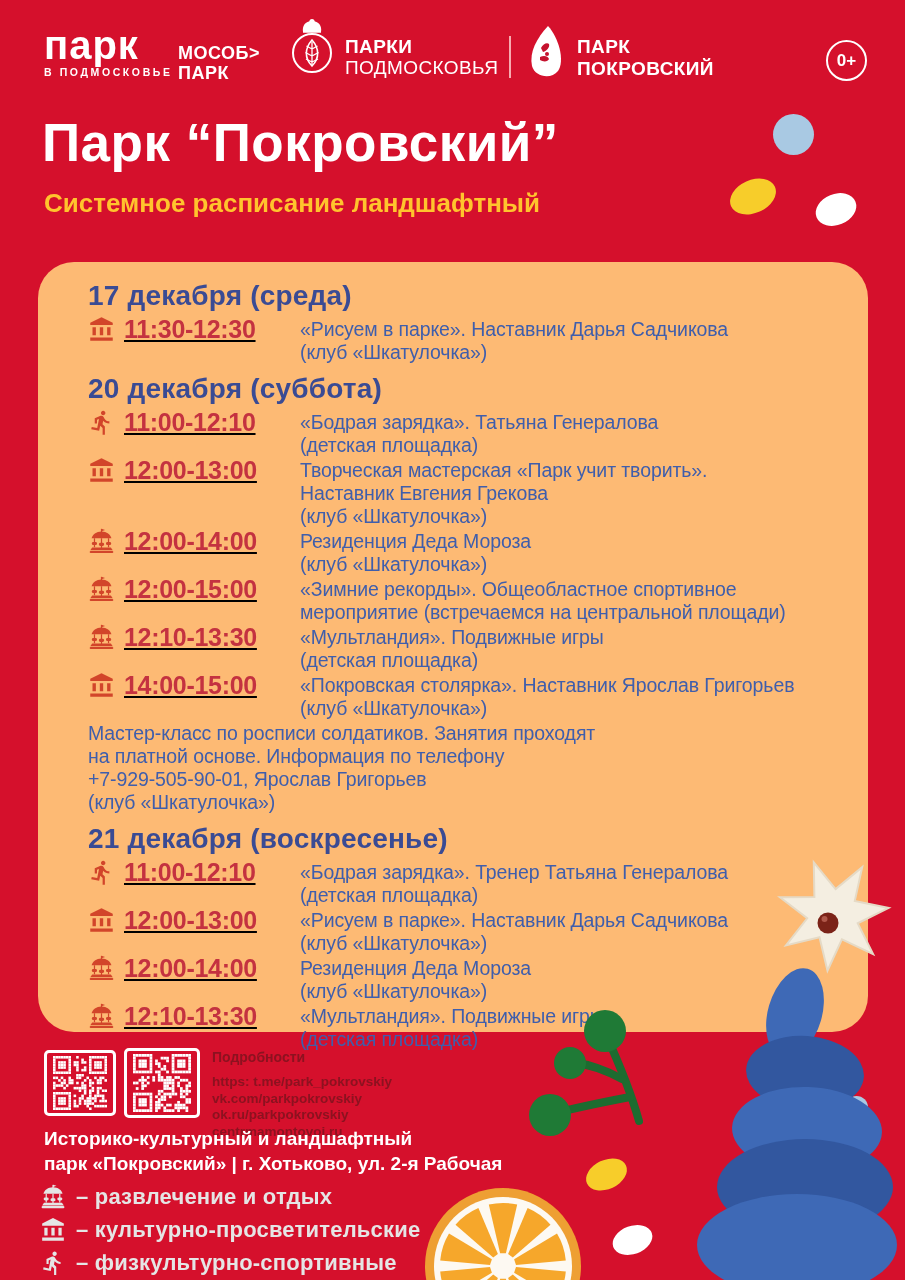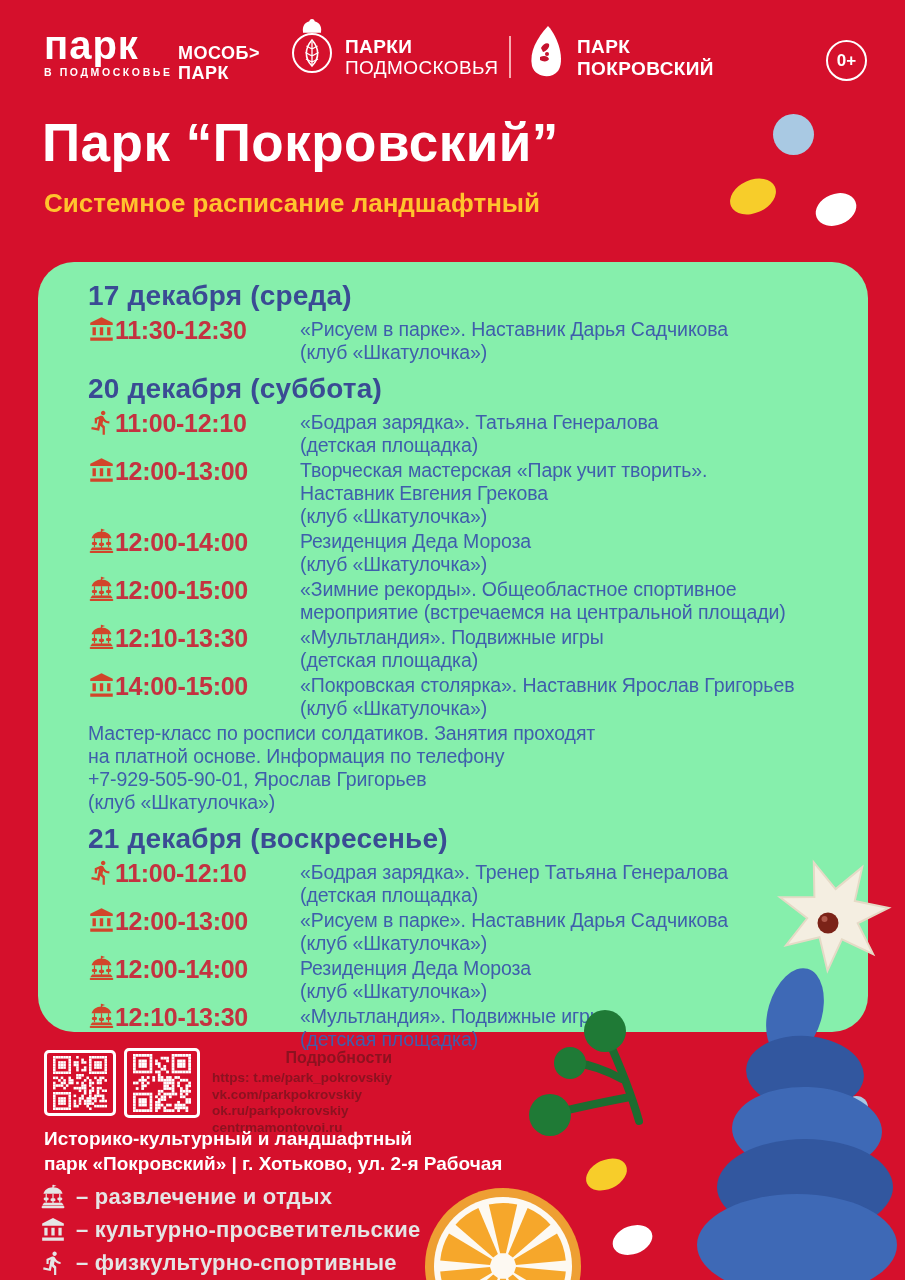--- a/index.html
+++ b/index.html
@@ -29,37 +29,37 @@
   .subtitle{left:44px;top:188px;color:#FFC42D;font-size:26px;font-weight:700;}
   
   .dot{border-radius:50%;}
   .dot-blue{left:773px;top:114px;width:41px;height:41px;background:#A9C9E3;}
   .dot-yellow{left:729px;top:180px;width:48px;height:33px;background:#F7CD2A;transform:rotate(-24deg);}
   .dot-white{left:815px;top:194px;width:42px;height:31px;background:#fff;transform:rotate(-22deg);}
   .dot-blue-sm{left:845px;top:1096px;width:23px;height:23px;background:#A9C9E3;z-index:3;}
   .dot-yellow2{left:585px;top:1160px;width:43px;height:29px;background:#F7CD2A;transform:rotate(-25deg);z-index:4;}
   .dot-white2{left:612px;top:1226px;width:41px;height:28px;background:#fff;transform:rotate(-20deg);z-index:4;}
   
-  .card{left:38px;top:262px;width:830px;height:770px;background:#86efac;border-radius:36px;
+  .card{left:38px;top:262px;width:830px;height:770px;background:#fdba74;border-radius:36px;
         box-sizing:border-box;padding:16px 38px 0 50px;z-index:2;}
   .date-heading{color:#3A4B94;font-size:28px;font-weight:800;line-height:32px;margin:9px 0 6px;letter-spacing:.2px;}
   .date-heading:first-child{margin-top:2px;}
   .event{display:flex;align-items:flex-start;margin-bottom:2px;}
-  .timecol{width:212px;flex:none;display:flex;align-items:center;gap:0;}
+  .timecol{width:212px;flex:none;display:flex;align-items:flex-start;gap:9px;text-decoration:underline;}
   .evicon{width:27px;height:27px;flex:none;color:#D2452A;margin-top:-2px;}
   .evicon svg{width:100%;height:100%;display:block;}
   .time{font-size:25px;font-weight:800;color:#C43240;letter-spacing:-.3px;white-space:nowrap;line-height:23px;}
   .desc{flex:1;color:#3F5EAC;font-size:19.5px;line-height:23px;letter-spacing:-.1px;}
   
   .qr{z-index:1;border:3px solid #fff;border-radius:5px;padding:3px;background:transparent;}
   .qr svg{display:block;width:100%;height:100%;fill:#fff;}
   .qr1{left:44px;top:1050px;width:60px;height:54px;}
   .qr2{left:124px;top:1048px;width:64px;height:58px;}
   .details{left:212px;top:1049px;color:#8C1220;font-weight:700;}
-  .det-title{font-size:16px;margin-bottom:3px;text-align:right;}
+  .det-title{font-size:14px;margin-bottom:9px;}
   .det-line{font-size:13.5px;line-height:16.5px;}
   .address{left:44px;top:1126px;color:#fff;font-size:19px;font-weight:700;line-height:25px;}
   .legend{left:40px;top:1180px;}
   .legend-row{display:flex;align-items:center;gap:10px;height:33px;color:#e5e5e5;}
   .legend-icon{width:26px;height:26px;}
   .legend-icon svg{width:100%;height:100%;display:block;}
   .legend-label{font-size:22px;font-weight:700;letter-spacing:.2px;}
   
   #tree{left:655px;top:935px;width:250px;height:350px;z-index:3;}
   #star{left:770px;top:855px;width:130px;height:125px;z-index:4;}

